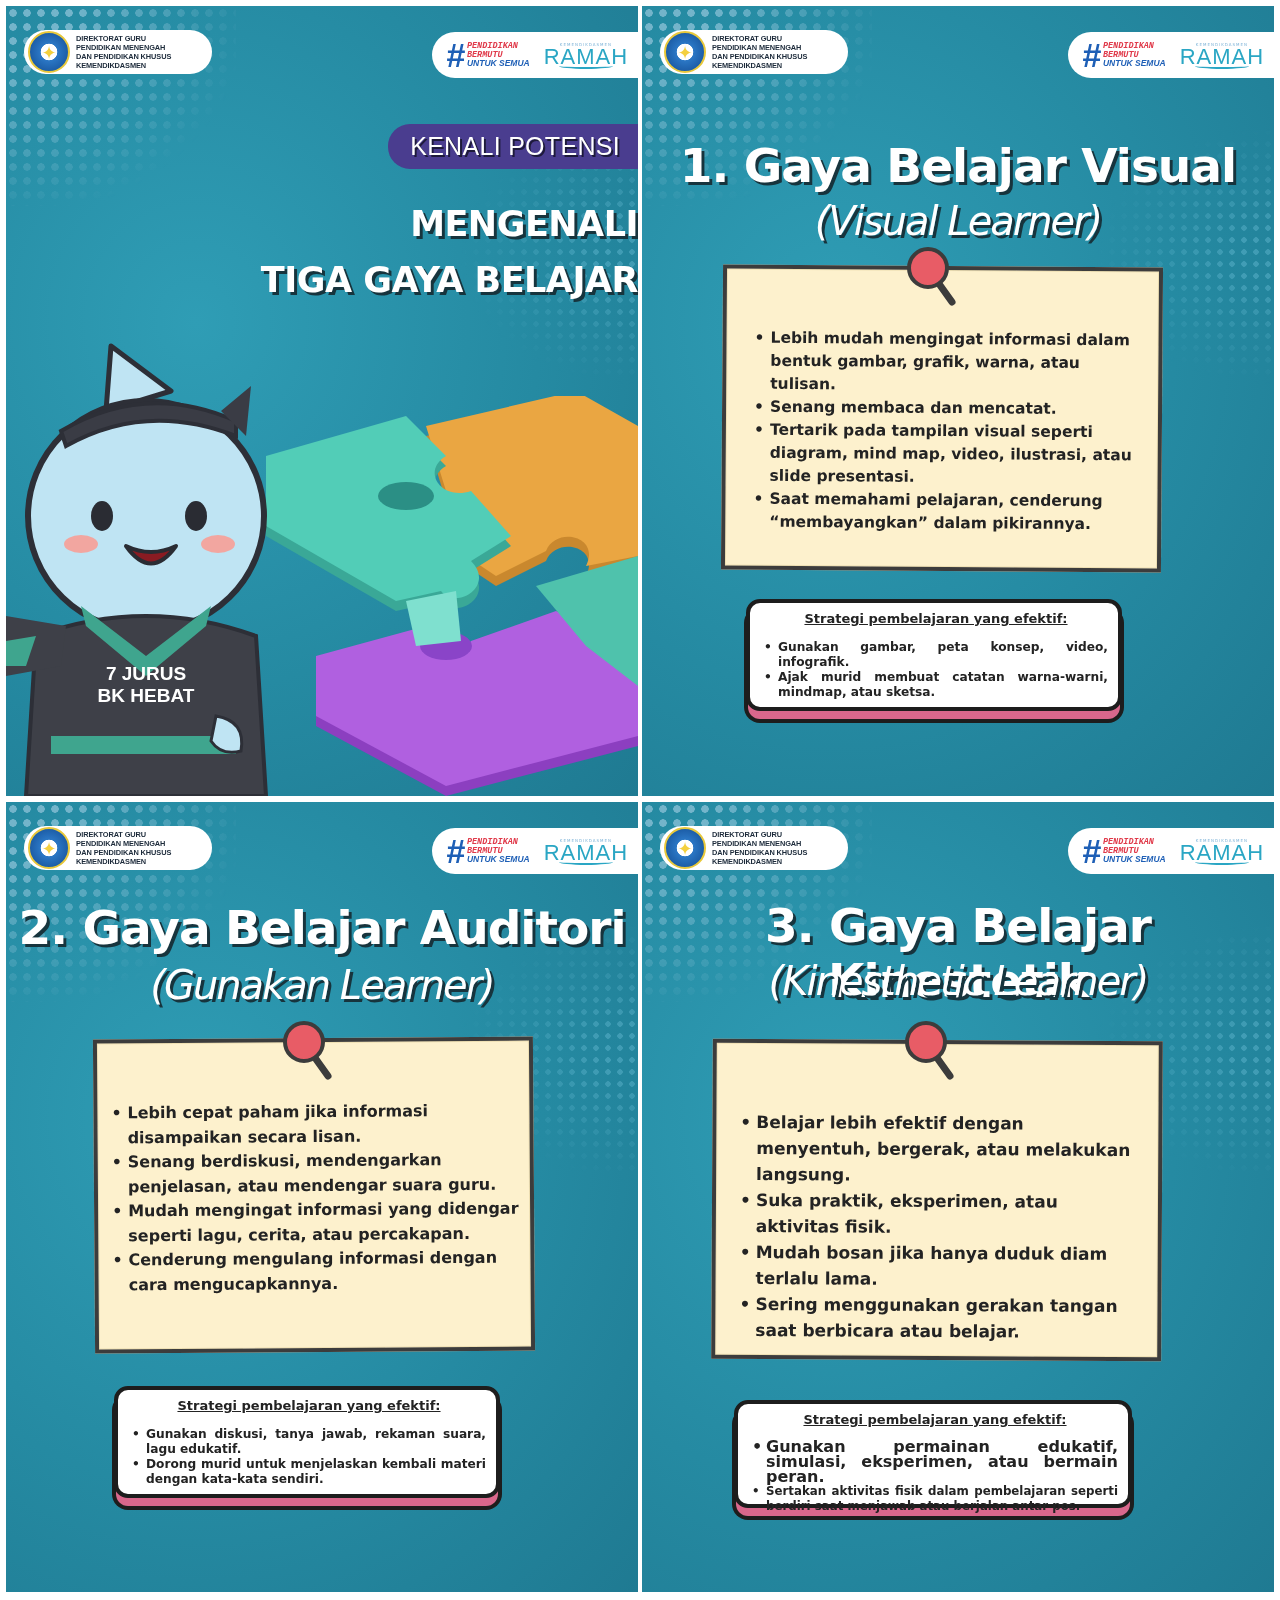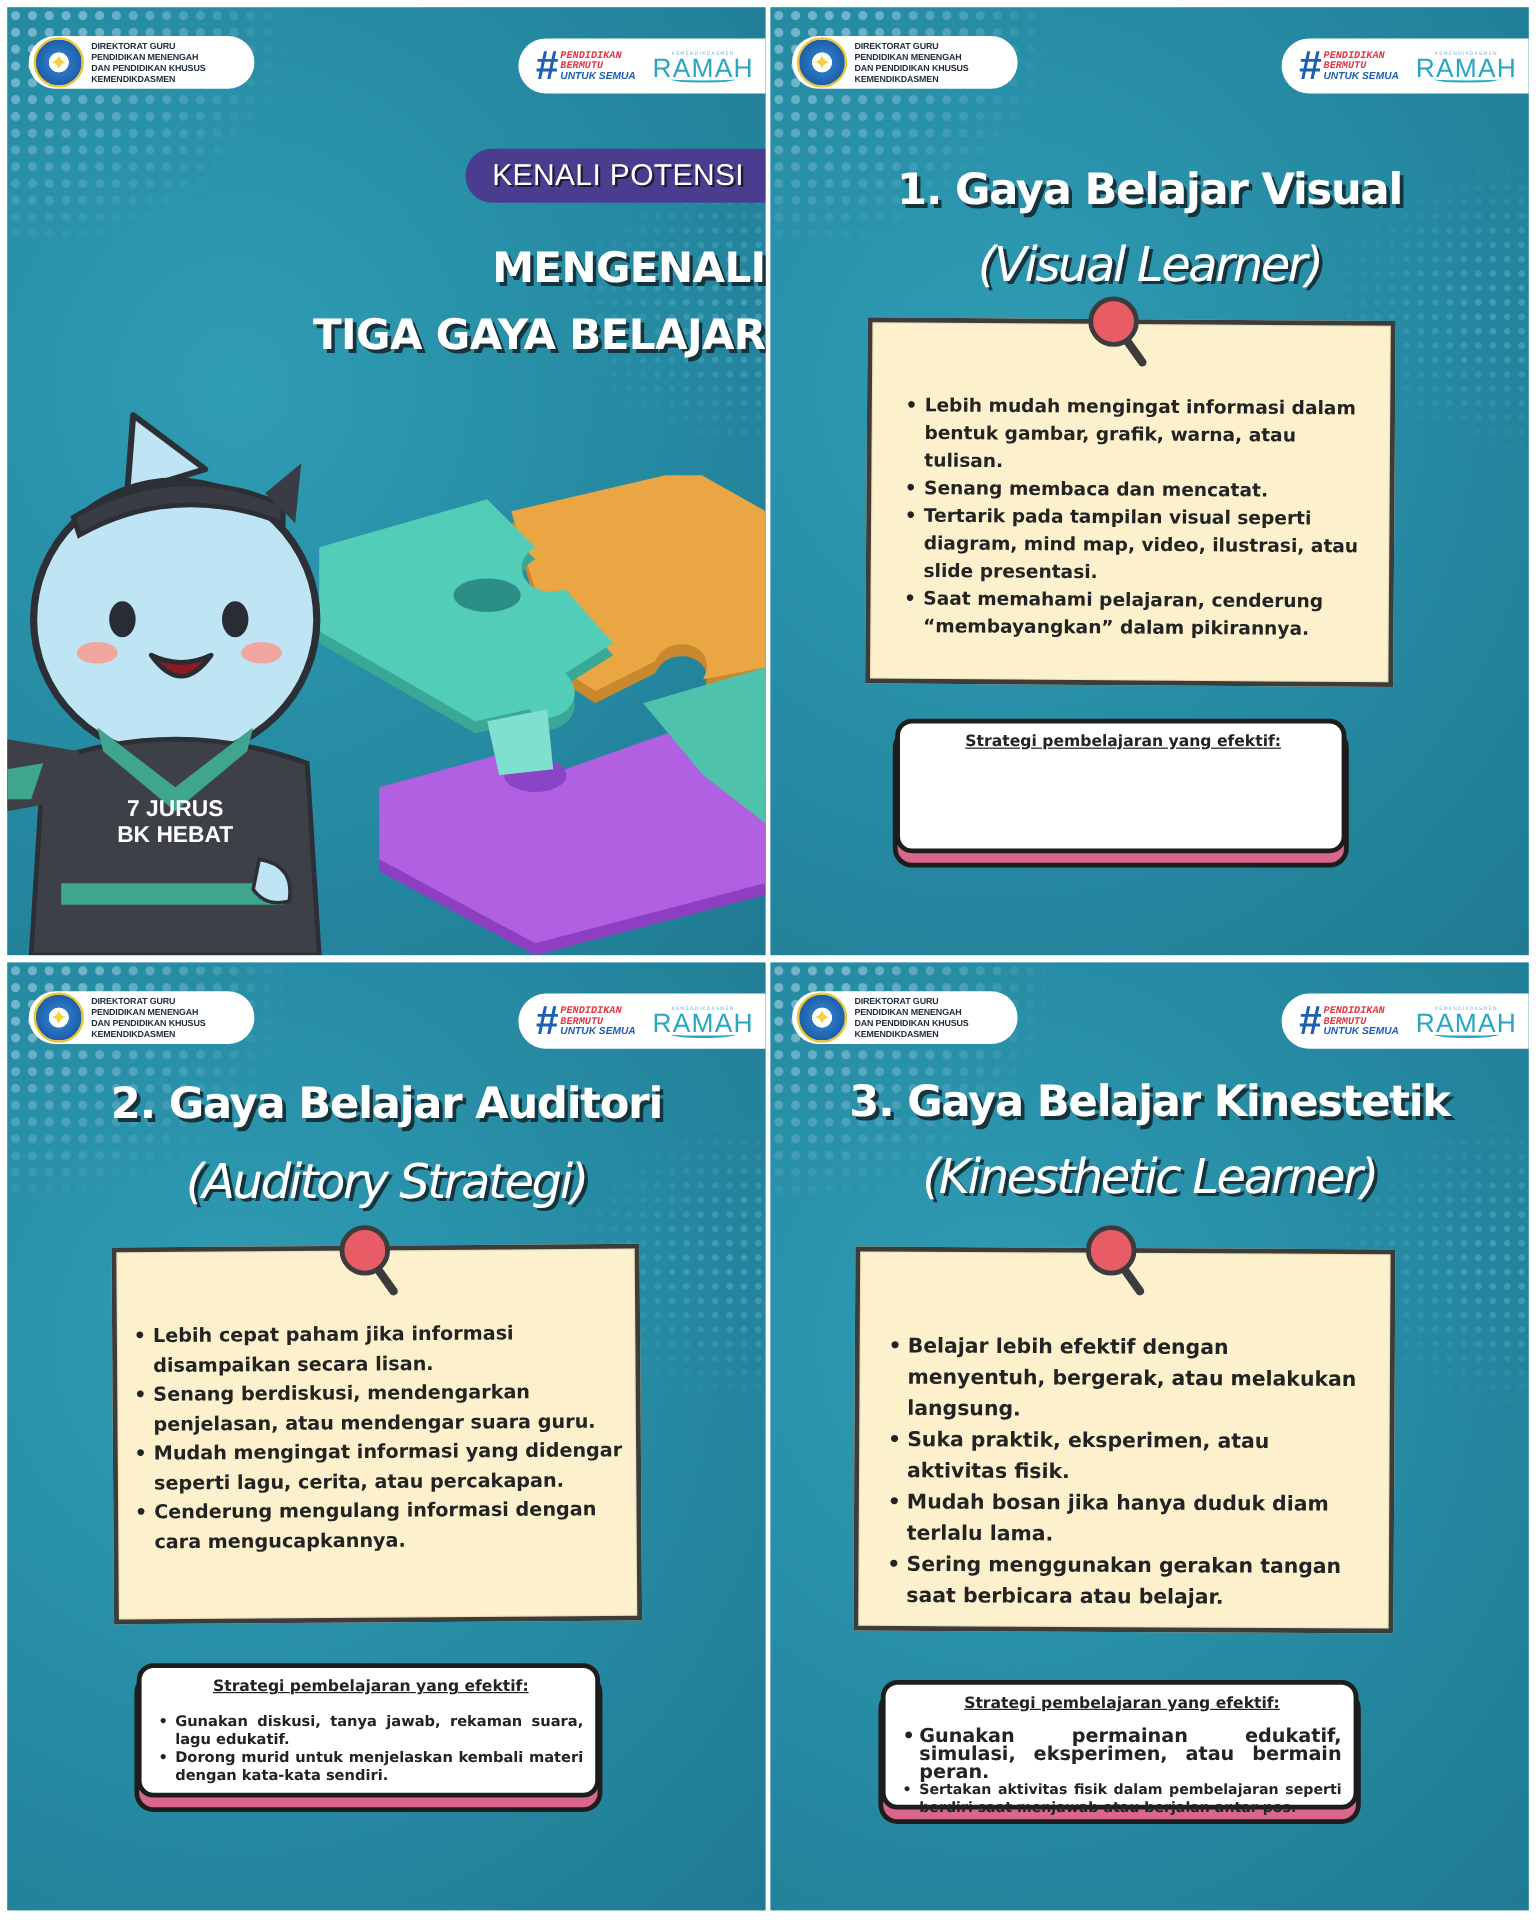--- a/index.html
+++ b/index.html
@@ -87,21 +87,21 @@
     text-shadow: 3px 3px 0 #17343d;
   }
 
   
   .mascot { position: absolute; left: 0; top: 330px; width: 280px; height: 460px; }
   .puzzle { position: absolute; left: 250px; top: 390px; width: 382px; height: 400px; }
 
   
   .style-title {
     position: absolute; left: 0; right: 0; text-align: center; color: #ffffff;
-    font-family: "DejaVu Sans", sans-serif; font-weight: bold; font-size: 36px;
+    font-family: "DejaVu Sans", sans-serif; font-weight: bold; font-size: 47px;
     letter-spacing: -1px; text-shadow: 3px 3px 0 #17343d;
   }
   .style-sub {
     position: absolute; left: 0; right: 0; text-align: center; color: #ffffff;
     font-family: "DejaVu Sans", sans-serif; font-style: italic; font-size: 40px;
     letter-spacing: -2px; text-shadow: 3px 3px 0 #17343d;
   }
 
   .note {
     position: absolute;
@@ -256,20 +256,24 @@
       <li>Saat memahami pelajaran, cenderung “membayangkan” dalam pikirannya.</li>
     </ul>
   </div>
   <svg class="pin" style="left:260px; top:240px;" viewBox="0 0 60 60">
     <line x1="30" y1="28" x2="50" y2="56" stroke="#3c3c3c" stroke-width="7" stroke-linecap="round"></line>
     <circle cx="26" cy="22" r="19" fill="#e85c66" stroke="#3c3c3c" stroke-width="4"></circle>
   </svg>
 
   <div class="strategy" style="left:104px; top:593px; width:376px; height:112px;">
     <h4>Strategi pembelajaran yang efektif:</h4>
+    <ul>
+      <li>Gunakan gambar, peta konsep, video, infografik.</li>
+      <li>Ajak murid membuat catatan warna-warni, mindmap, atau sketsa.</li>
+    </ul>
   </div>
 </section>
 
 <section class="panel p3">
   <div class="dots"></div>
   <div class="dots-r"></div>
   <div class="inst">
     <div class="inst-logo">✦</div>
     <div class="inst-text">
       <div>DIREKTORAT GURU</div>
@@ -286,21 +290,21 @@
       <div class="b">UNTUK SEMUA</div>
     </div>
     <div class="ramah">
       <span class="ramah-top">KEMENDIKDASMEN</span>
       <span class="ramah-word">RAMAH</span>
       <span class="ramah-smile"></span>
     </div>
   </div>
 
   <div class="style-title" style="top:98px;">2. Gaya Belajar Auditori</div>
-  <div class="style-sub" style="top:160px;">(Auditory Strategi)</div>
+  <div class="style-sub" style="top:160px;">(Gunakan Learner)</div>
 
   <div class="note" style="left:88px; top:236px; width:440px; height:314px; padding:58px 10px 0 14px; transform:rotate(-0.4deg);">
     <ul>
       <li style="font-size:16px; line-height:24.5px;">Lebih cepat paham jika informasi disampaikan secara lisan.</li>
       <li style="font-size:16px; line-height:24.5px;">Senang berdiskusi, mendengarkan penjelasan, atau mendengar suara guru.</li>
       <li style="font-size:16px; line-height:24.5px;">Mudah mengingat informasi yang didengar seperti lagu, cerita, atau percakapan.</li>
       <li style="font-size:16px; line-height:24.5px;">Cenderung mengulang informasi dengan cara mengucapkannya.</li>
     </ul>
   </div>
   <svg class="pin" style="left:272px; top:218px;" viewBox="0 0 60 60">

